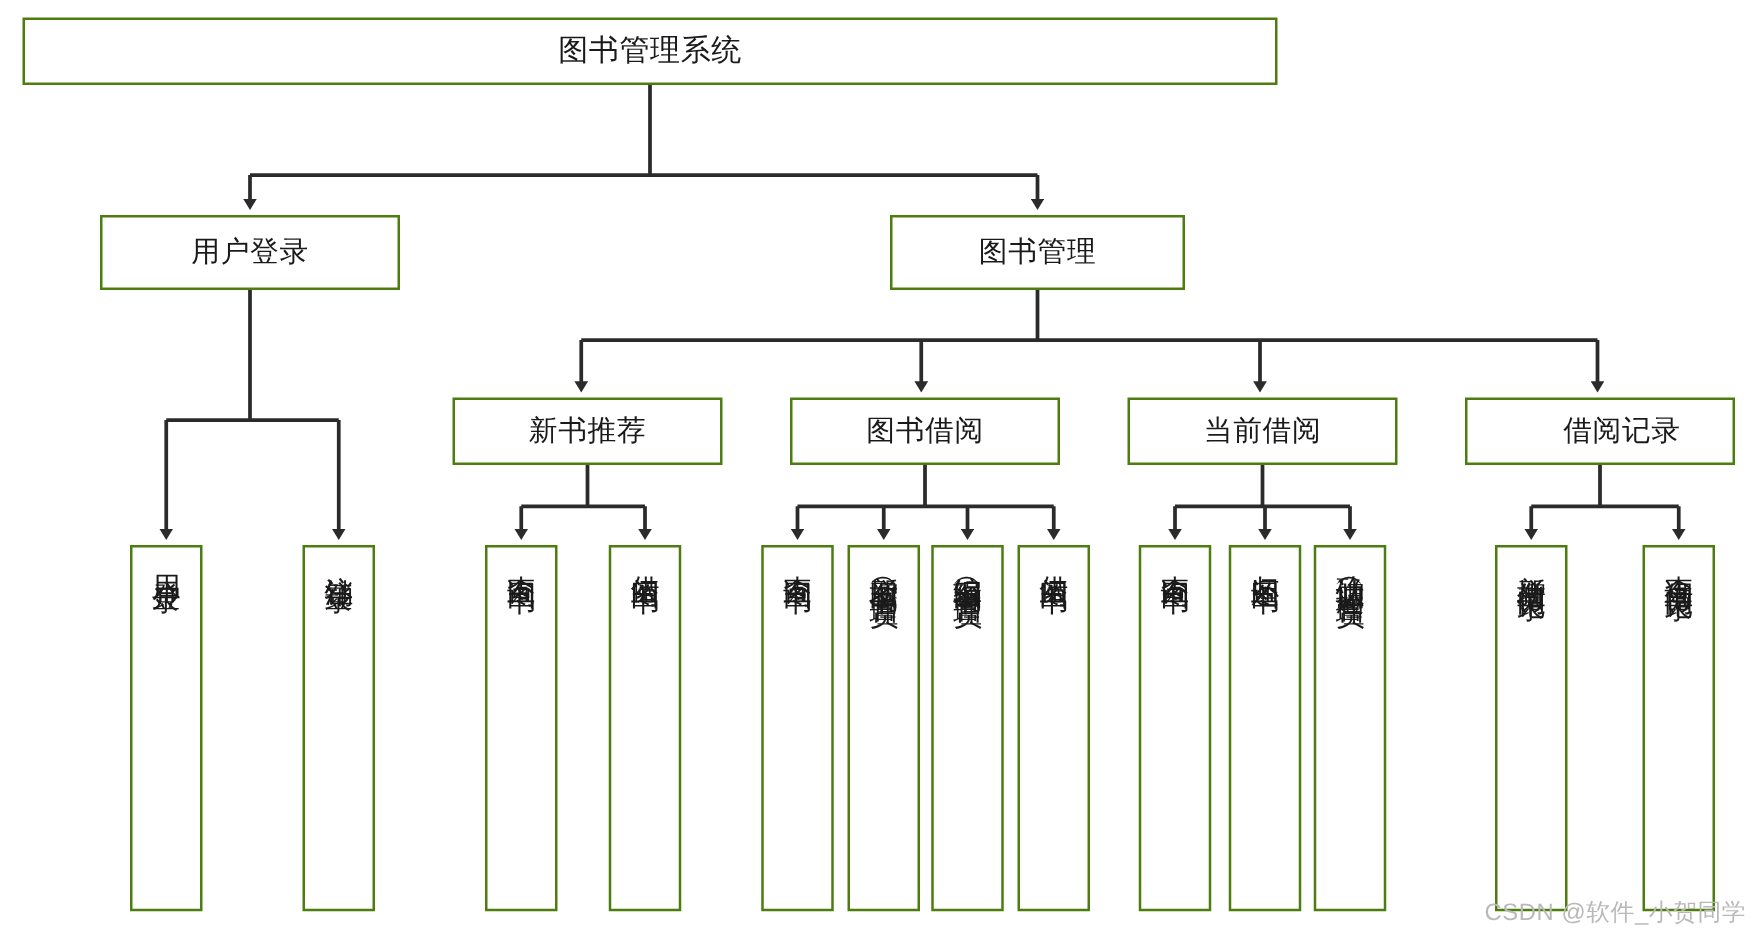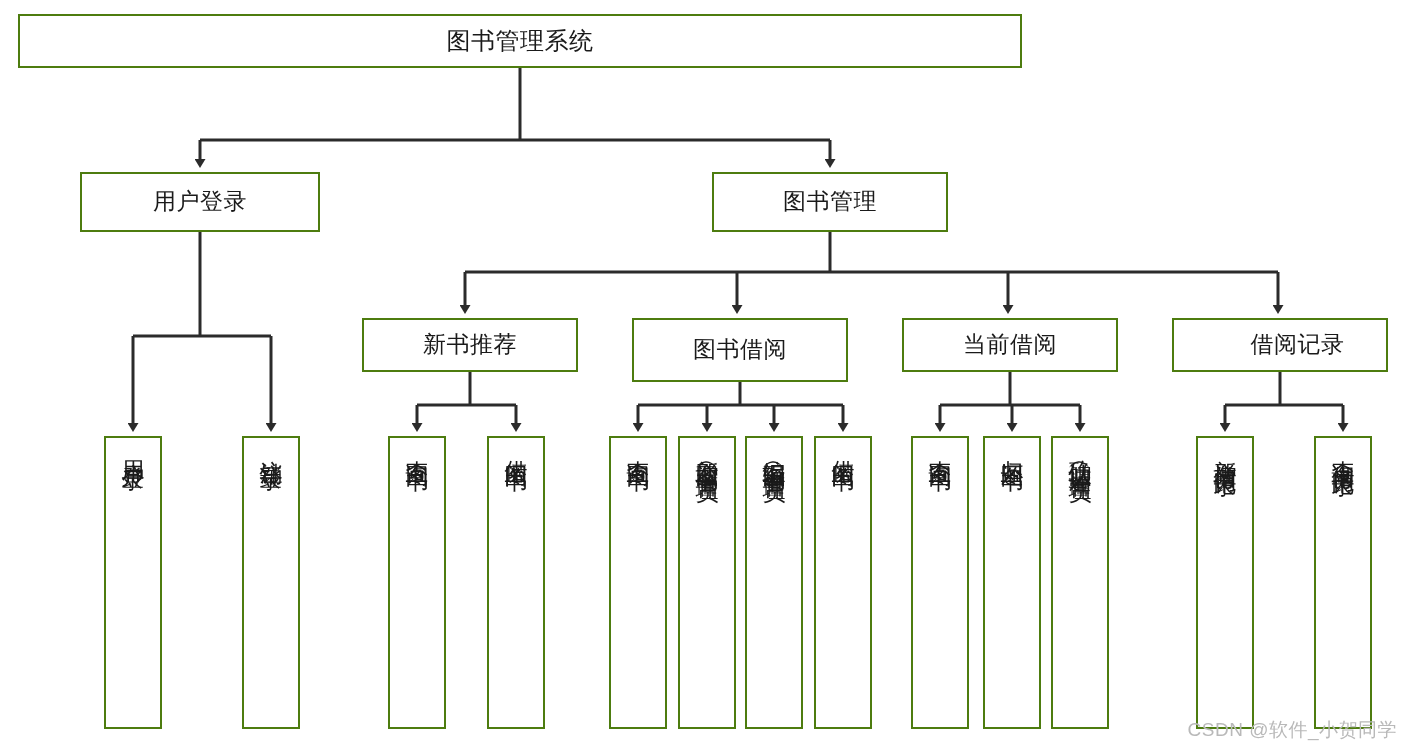--- a/index.html
+++ b/index.html
@@ -128,21 +128,21 @@
       </div>
       <div class="node h" style="left: 80px; top: 172px; width: 240px; height: 60px;">
         <span>用户登录</span>
       </div>
       <div class="node h" style="left: 712px; top: 172px; width: 236px; height: 60px; font-family: Liberation Serif, serif;">
         <span>图书管理</span>
       </div>
       <div class="node h" style="left: 362px; top: 318px; width: 216px; height: 54px;">
         <span>新书推荐</span>
       </div>
-      <div class="node h" style="left: 632px; top: 318px; width: 216px; height: 64px;">
+      <div class="node h" style="left: 632px; top: 318px; width: 216px; height: 54px;">
         <span>图书借阅</span>
       </div>
       <div class="node h" style="left: 902px; top: 318px; width: 216px; height: 54px;">
         <span>当前借阅</span>
       </div>
       <div class="node h" style="left: 1172px; top: 318px; width: 216px; height: 54px; padding-left: 35px;">
         <span>借阅记录</span>
       </div>
       <div class="node leaf" style="left: 104px; top: 436px; width: 58px; height: 293px;">
         <span class="vtext">用户登录</span>

